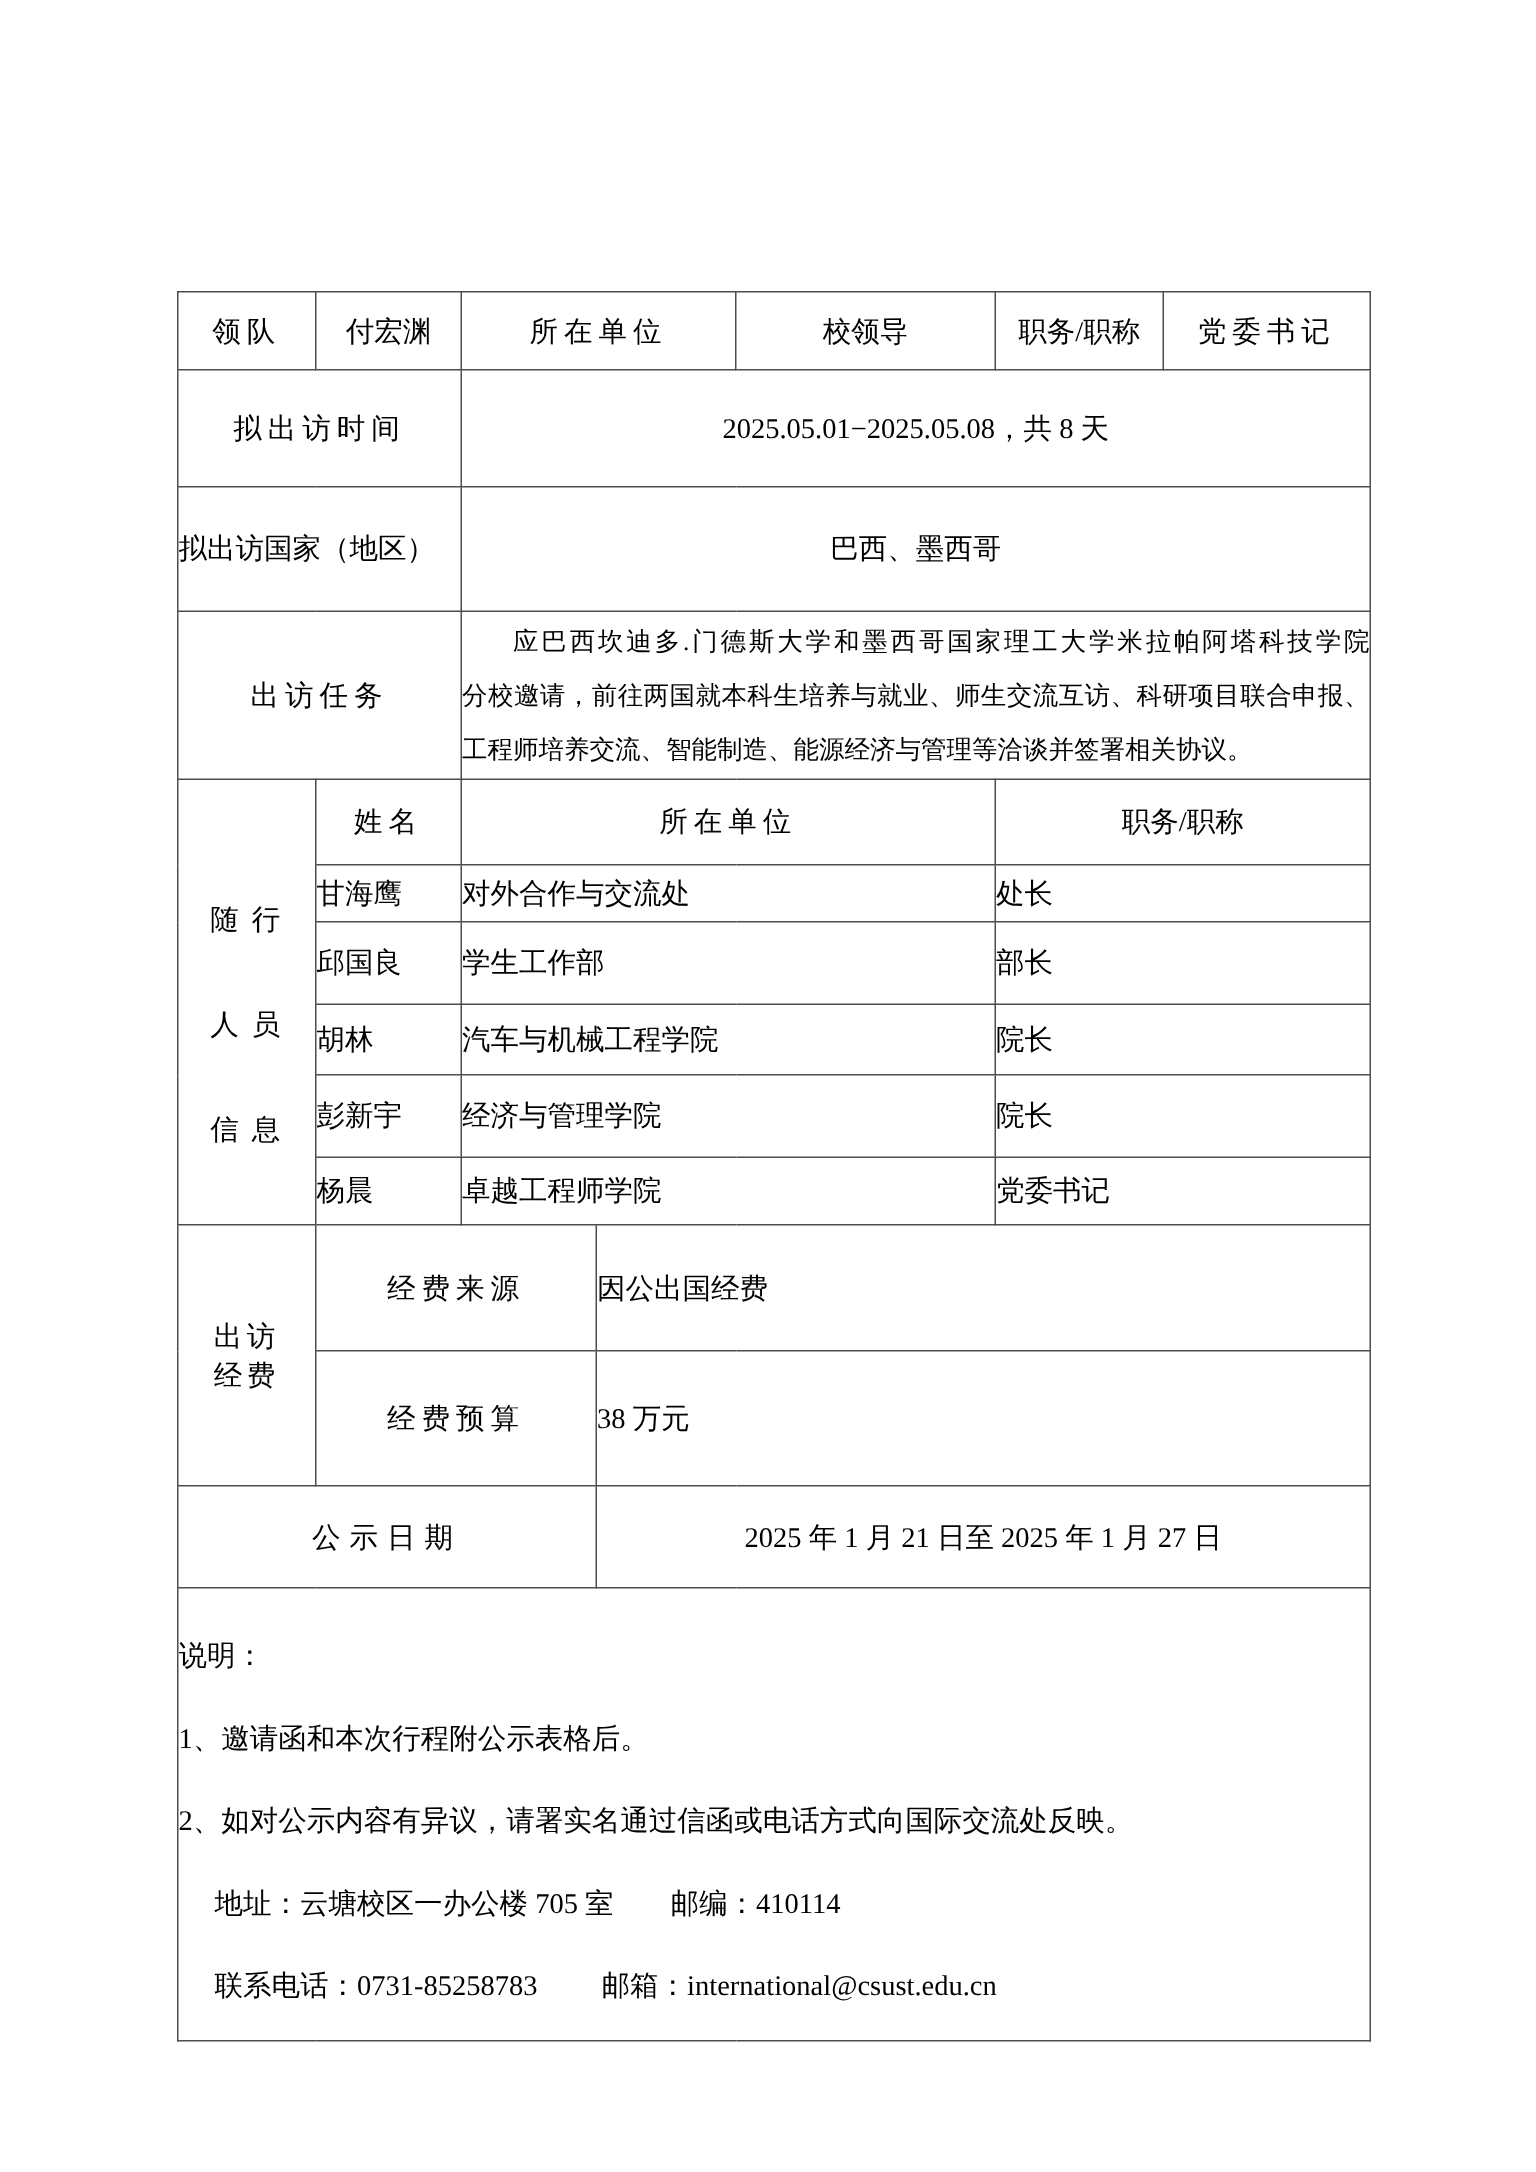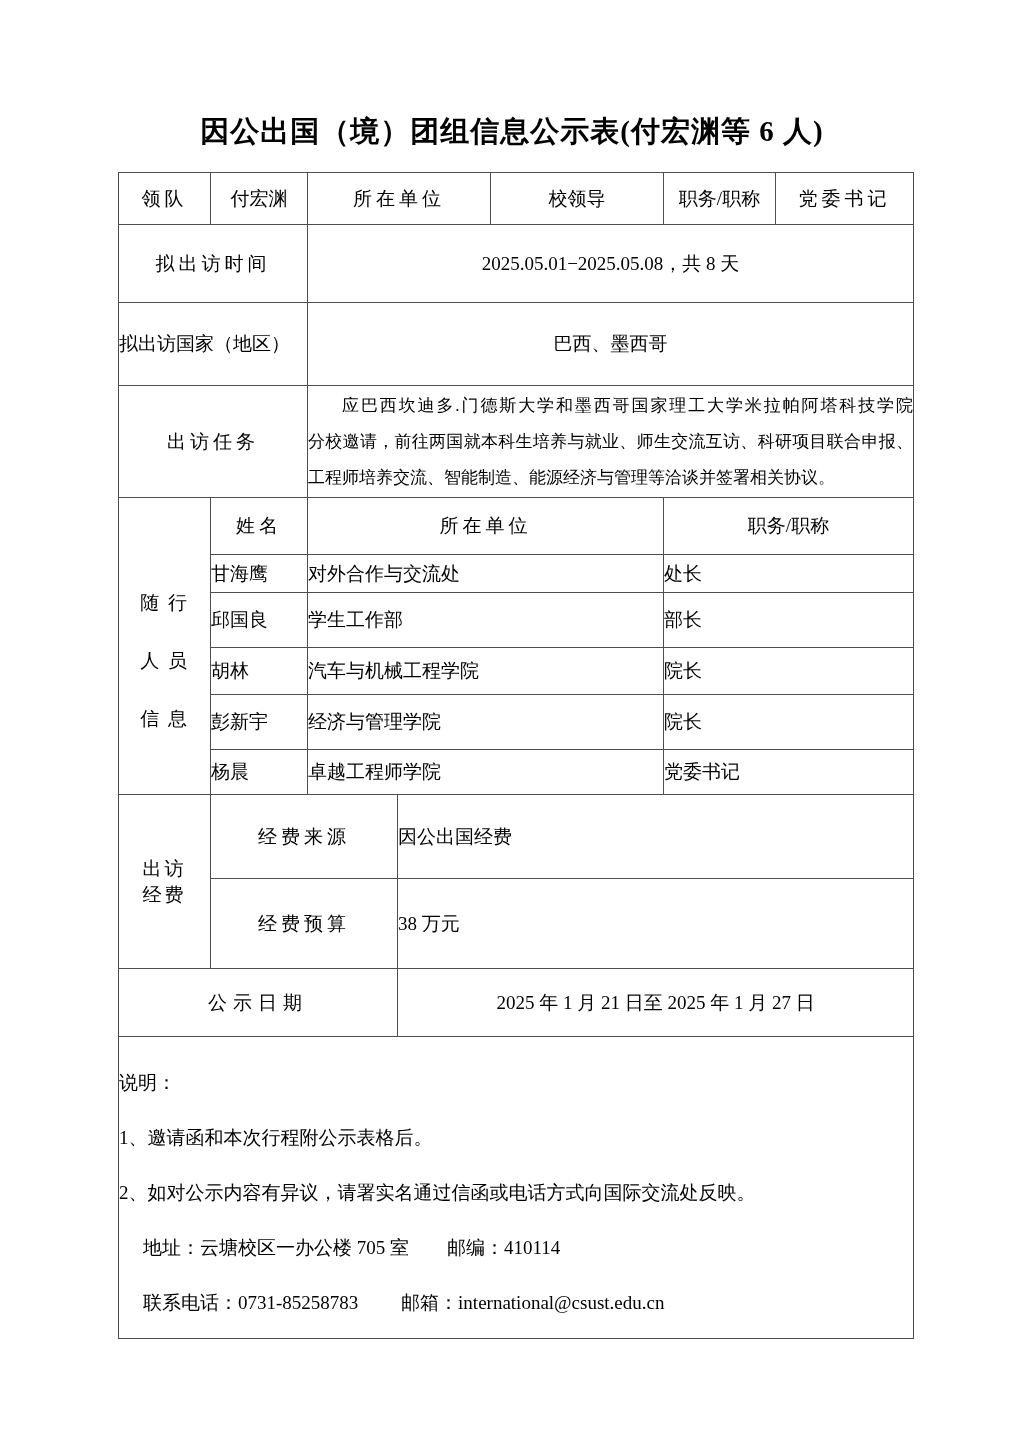--- a/index.html
+++ b/index.html
@@ -9,21 +9,21 @@
     color:#000;
   }
   .page { position:relative; width:1024px; height:1448px; background:#fff; overflow:hidden; }
 
   .doc-title {
     position:absolute; top:112px; left:0; width:1024px;
     text-align:center; font-size:29px; font-weight:bold; letter-spacing:1px;
   }
 
   table.form {
-    position:absolute; left:118px; top:172px;
+    position:absolute; left:118px; top:194px;
     width:795px; border-collapse:collapse; table-layout:fixed;
   }
   table.form td {
     border:1px solid #4d4d4d;
     font-size:19px; vertical-align:middle; padding:0; overflow:hidden;
   }
 
   
   .c       { text-align:center; }
   .lsp     { letter-spacing:4px; }
@@ -34,35 +34,34 @@
 
   
   .mission-cell { padding:6px 5px 6px 4px; }
   .m-line { font-size:17px; line-height:36px; }
   .m-just { text-align:justify; text-align-last:justify; }
   .m-indent { text-indent:2em; }
 
   
   .vgroup { display:flex; flex-direction:column; justify-content:center; align-items:center; }
   .vgroup .vline { letter-spacing:2px; }
-  .vgroup-del { height:100%; gap:32px; padding-top:30px; }
+  .vgroup-del { height:100%; gap:44px; padding-top:30px; }
   .vgroup-fund { height:100%; }
   .vgroup-fund .vline { flex:1; display:flex; align-items:center; letter-spacing:3px; }
 
   
   .notes-cell { vertical-align:top; padding:14px 10px 0 6px; }
   .note-line { font-size:19px; line-height:19px; margin-bottom:26px; white-space:pre;margin-top:36px; }
   .note-indent { padding-left:24px; }
 </style>
 </head>
 <body>
 
 <div class="page">
 
-  <div class="doc-title">因公出国（境）团组信息公示表(付宏渊等 6 人)</div>
 
   <table class="form">
     <colgroup>
       <col style="width:92px">
         <col style="width:97px">
         <col style="width:90px">
       <col style="width:93px">
         <col style="width:173px">
         <col style="width:112px">
       <col style="width:138px">

